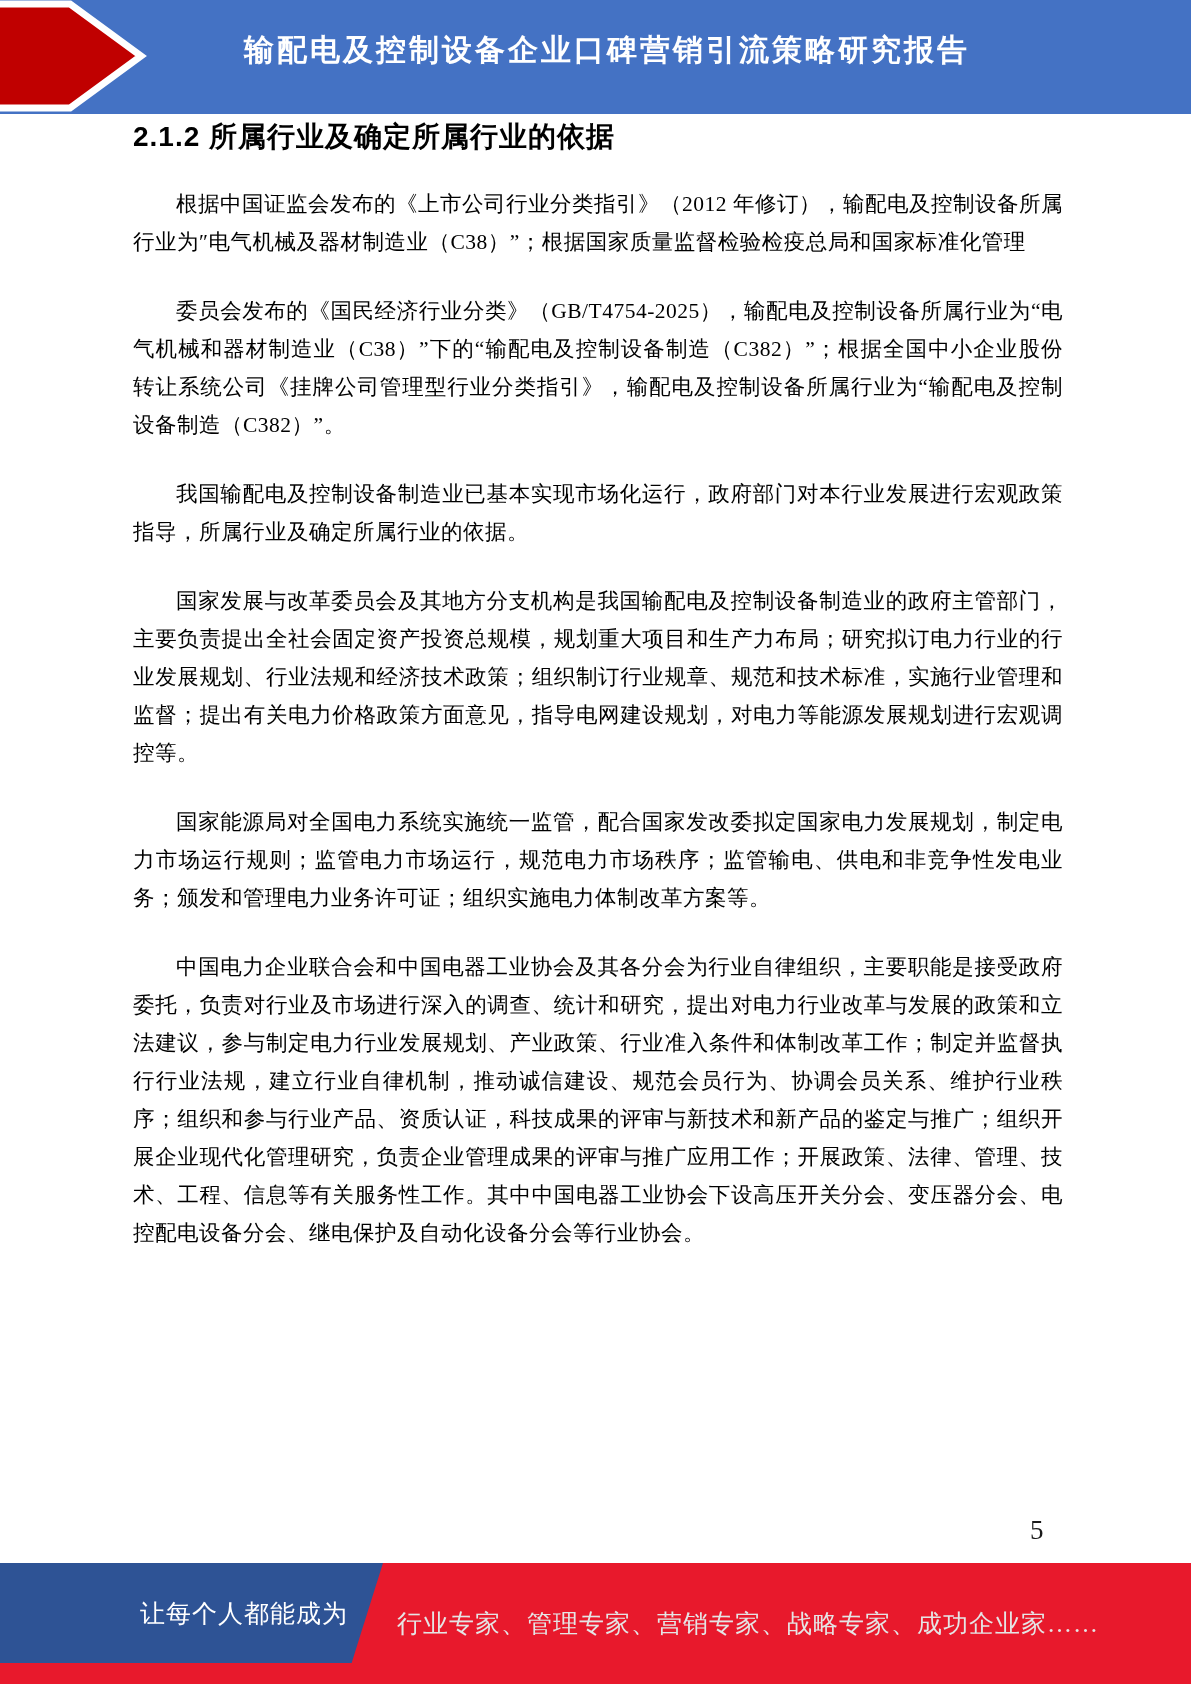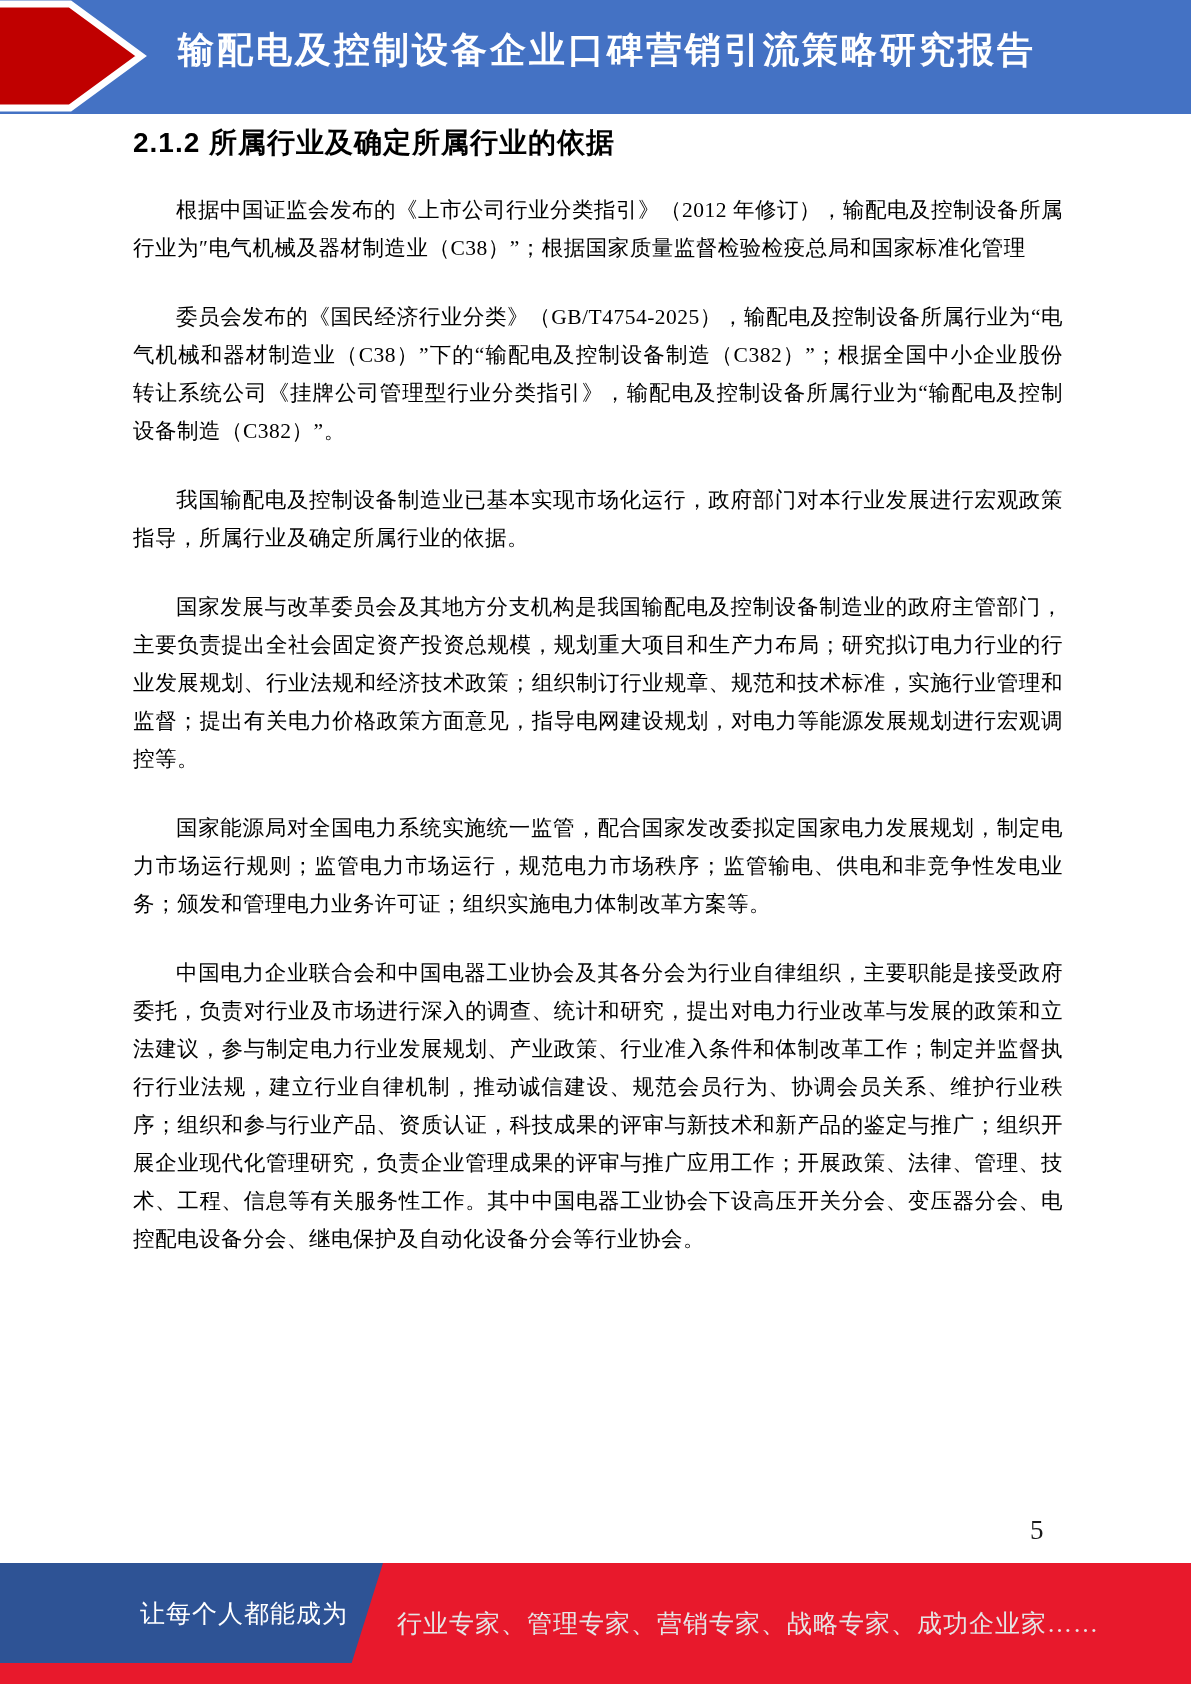--- a/index.html
+++ b/index.html
@@ -24,38 +24,38 @@
     width: 170px; height: 114px;
     display: block;
   }
   .header-title {
     position: absolute; top: 0; left: 0;
     width: 1191px; height: 100px;
     padding-left: 23px;
     display: flex; align-items: center; justify-content: center;
     font-family: "Liberation Sans", "DejaVu Sans", sans-serif;
     font-weight: bold;
-    font-size: 36px;
+    font-size: 30px;
     letter-spacing: 3px;
     color: #ffffff;
     white-space: nowrap;
   }
 
   
   .doc-body {
     position: absolute;
     top: 113px; left: 133px;
     width: 930px;
   }
   .doc-body h2 {
     font-family: "Liberation Sans", "DejaVu Sans", sans-serif;
     font-weight: bold;
     font-size: 28px;
     line-height: 40px;
-    margin: 10px 0 28px 0;
+    margin: 4px 0 28px 0;
     letter-spacing: 1px;
   }
   .doc-body p {
     font-size: 21.5px;
     line-height: 38px;
     margin: 16px 0 31px 0;
     text-indent: 2em;
     text-align: justify;
     letter-spacing: 0.5px;
   }

